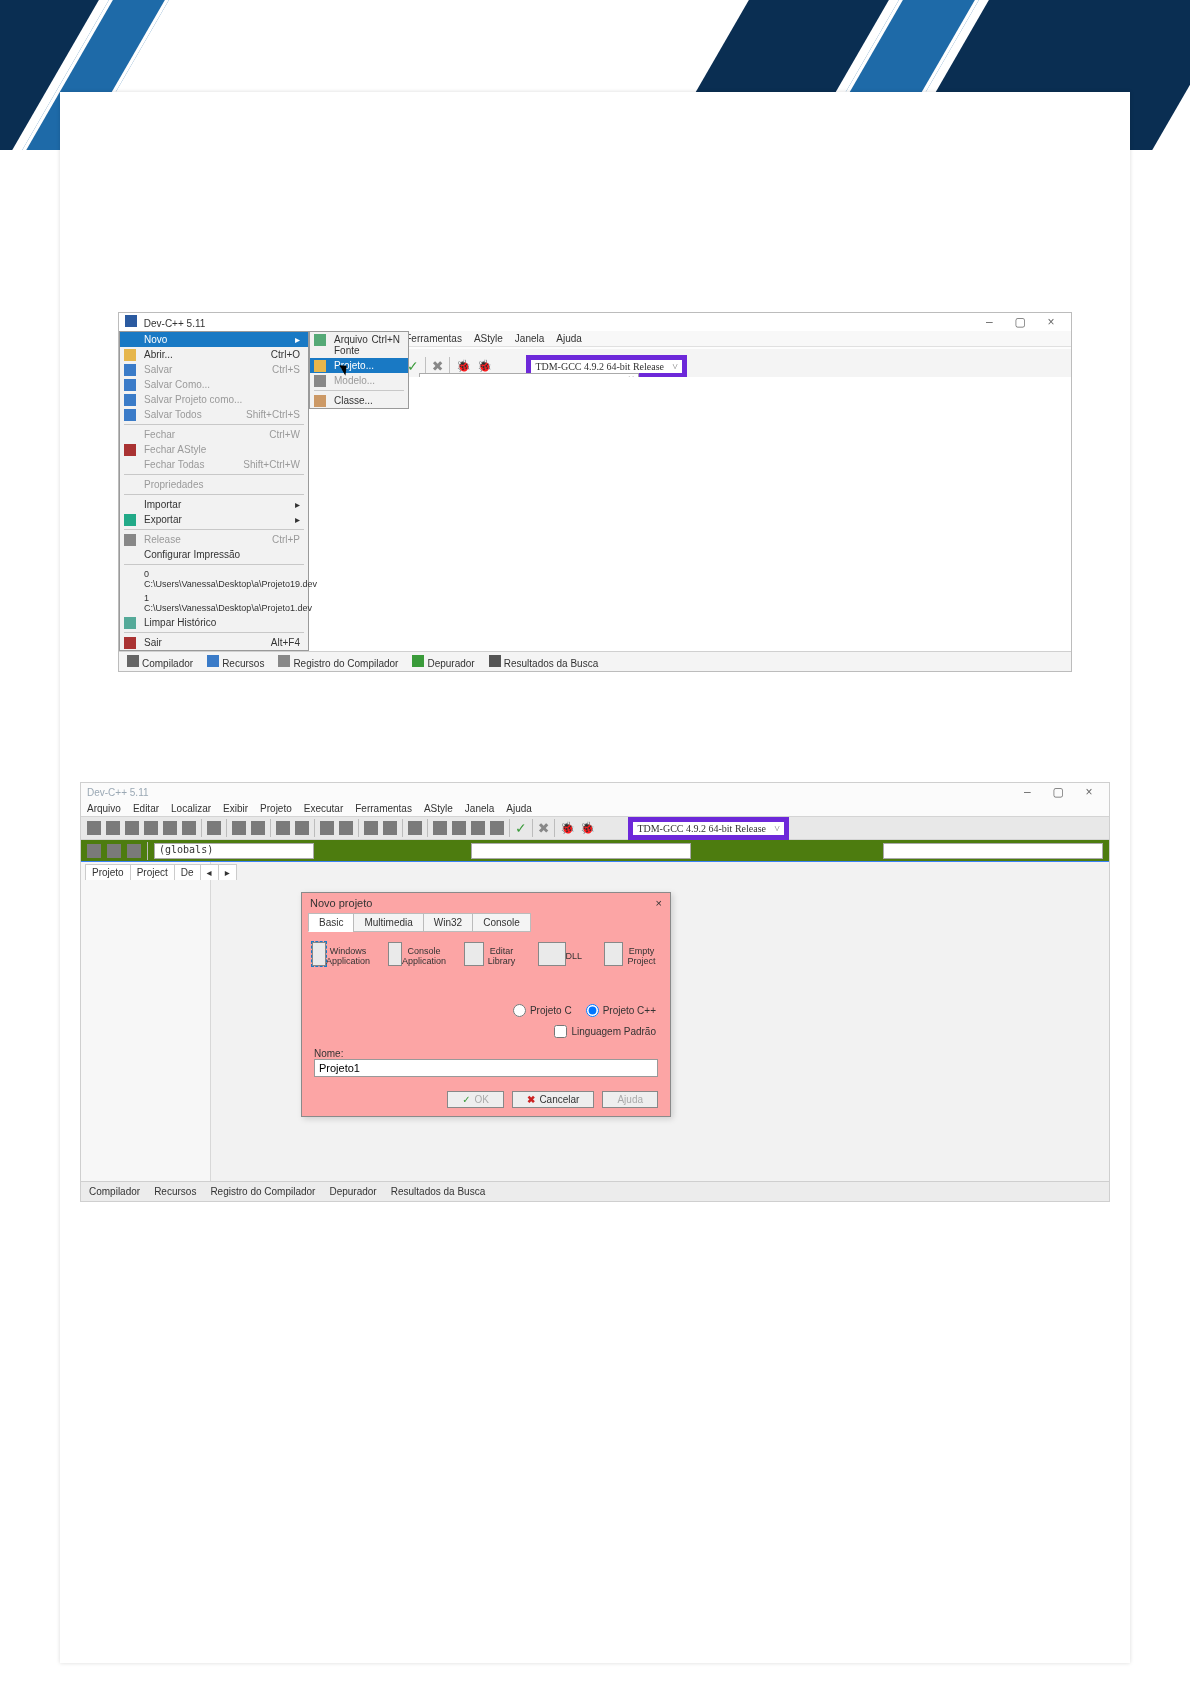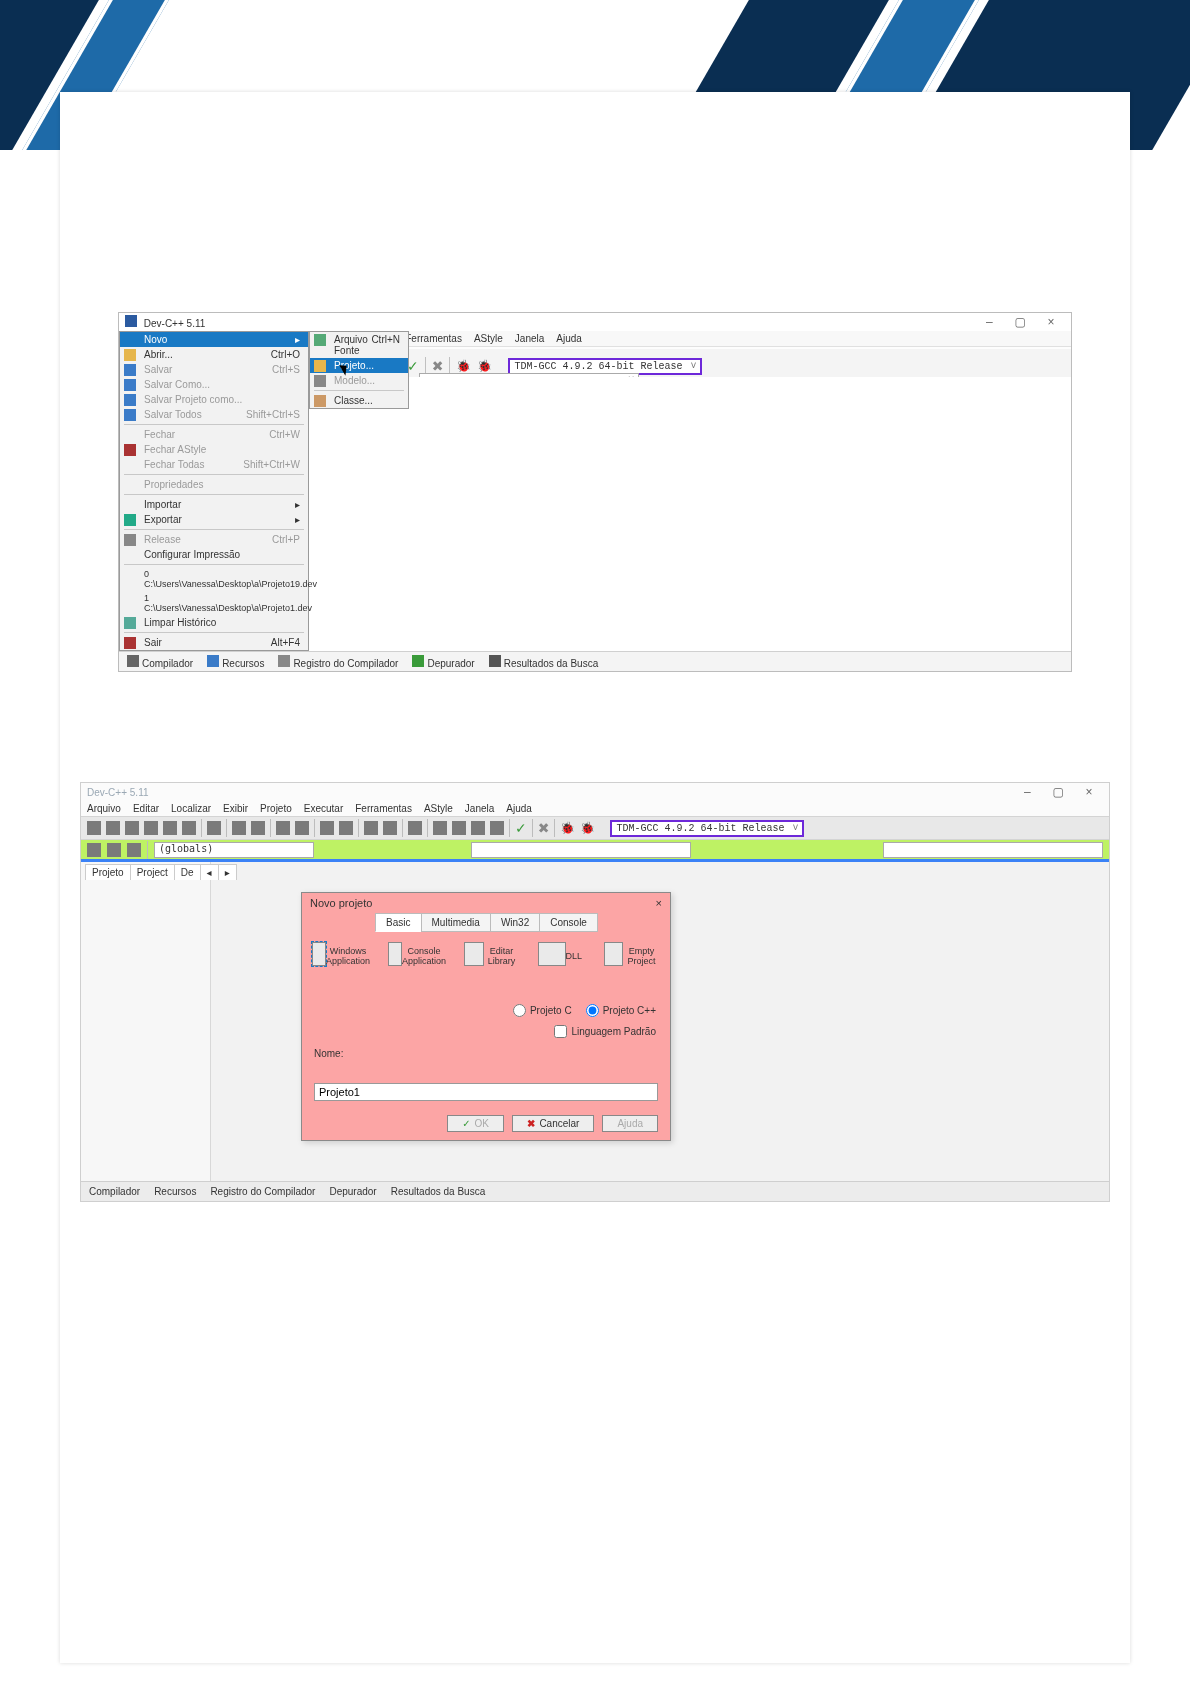--- a/index.html
+++ b/index.html
@@ -94,22 +94,22 @@
     position:absolute; left:195px; top:18px; right:0;
     height:34px; display:flex; align-items:center; gap:6px;
     padding:2px 6px; background:#f4f4f4;
   }
   .t-ico { width:14px; height:14px; background:#7c7c7c; }
   .t-sep { width:1px; height:18px; background:#c0c0c0; }
   .t-check { color:#3a9b3a; font-size:14px; }
   .t-x { color:#888; font-size:14px; }
   .t-bug { color:#a33; font-size:12px; }
   .compiler-sel {
-    margin-left:10px; font-family:Liberation Mono, monospace; font-size:10px;
-    border:2px solid #6d28d9; padding:1px 18px 1px 4px; background:#fff;
+    margin-left:28px; font-family:Liberation Serif, serif; font-size:10px;
+    border:5px solid #6d28d9; padding:1px 18px 1px 4px; background:#fff;
     position:relative;
   }
   .compiler-sel:after{content:"˅"; position:absolute; right:4px; color:#777;}
   .toolrow3 {
     position:absolute; left:294px; top:40px; right:0;
     height:20px; display:flex; align-items:center;
     padding:0 6px;
   }
   .emptysel{ width:220px; height:16px; border:1px solid #aaa; background:#fff; position:relative;}
   .emptysel:after{content:"˅"; position:absolute; right:4px; color:#777;}
@@ -137,50 +137,50 @@
     font-size: 10px;
     color: #333;
   }
   .s2-title { height:18px; display:flex; justify-content:space-between; padding:0 6px; align-items:center; color:#9aa8b4;}
   .s2-menubar { display:flex; gap:12px; padding:2px 6px; }
   .s2-toolbar {
     height:24px; background:#e8e8e8; border-top:1px solid #d4d4d4; border-bottom:1px solid #d4d4d4;
     display:flex; align-items:center; gap:5px; padding:0 6px;
   }
   .s2-toolbar2 {
-    height:22px; background:#bef264; border-bottom:3px solid #3b82f6;
+    height:22px; background:#4d7c0f; border-bottom:1px solid #3b82f6;
     display:flex; align-items:center; gap:6px; padding:0 6px;
   }
   .s2-ico { width:14px; height:14px; background:#7a7a7a; }
   .s2-sep { width:1px; height:18px; background:#bcbcbc; }
   .s2-glob { border:1px solid #aaa; background:#fff; width:160px; height:16px; padding:0 4px; font-family:monospace;}
   .s2-glob2 { border:1px solid #aaa; background:#fff; width:220px; height:16px;}
 
   .s2-body { position:relative; height:330px; background:#f2f2f2; }
   .s2-left { position:absolute; left:0; top:0; width:130px; bottom:0; background:#f7f7f7; border-right:1px solid #d8d8d8;}
   .s2-tabs { display:flex; gap:0; font-size:10px; padding:2px 4px;}
   .s2-tabs span{ padding:2px 6px; border:1px solid #ccc; border-bottom:none; background:#fff; margin-right:-1px;}
 
   .dialog {
     position:absolute; left:220px; top:30px; width:370px;
     background:#fca5a5; border:1px solid #8a8a8a;
     box-shadow:2px 2px 6px rgba(0,0,0,0.15);
   }
   .dlg-title { display:flex; justify-content:space-between; padding:4px 8px; font-size:11px;}
-  .dlg-tabs  { display:flex; gap:0; padding:0 6px; font-size:10px;justify-content:center;}
+  .dlg-tabs  { display:flex; gap:0; padding:0 6px; font-size:10px;}
   .dlg-tabs span{ padding:3px 10px; border:1px solid #bbb; background:#f4f4f4; margin-right:-1px;}
   .dlg-tabs span.act{ background:#fff; border-bottom-color:#fff; }
   .dlg-types { display:flex; gap:18px; padding:10px 10px 30px; }
   .ptype { display:flex; flex-direction:row; align-items:center; width:58px; font-size:9px; text-align:center;}
   .ptype .pico { width:28px; height:24px; border:1px solid #888; margin-bottom:4px; background:#eaeaea; position:relative;}
   .ptype.sel .pico{ outline:1px dashed #1979c4; }
   .dlg-opts { display:flex; justify-content:flex-end; gap:14px; padding:4px 14px; font-size:10px;}
   .dlg-opts label{ display:flex; align-items:center; gap:4px;}
   .dlg-name { padding:6px 12px; }
-  .dlg-name input{ width:100%; border:1px solid #999; padding:2px 4px; font-size:11px;margin-top:24px;}
+  .dlg-name input{ width:100%; border:1px solid #999; padding:2px 4px; font-size:11px;}
   .dlg-btns { display:flex; justify-content:flex-end; gap:8px; padding:8px 12px;}
   .dlg-btn { border:1px solid #888; background:#eee; padding:2px 14px; font-size:10px; display:flex; align-items:center; gap:4px;}
   .dlg-btn.dis{ color:#aaa; }
   .redx{ color:#c22; font-weight:bold; }
 
   .s2-bottom {
     position:absolute; bottom:0; left:0; right:0; height:20px;
     background:#ececec; border-top:1px solid #cfcfcf;
     display:flex; align-items:center; gap:14px; padding:0 8px; font-size:10px;
   }

